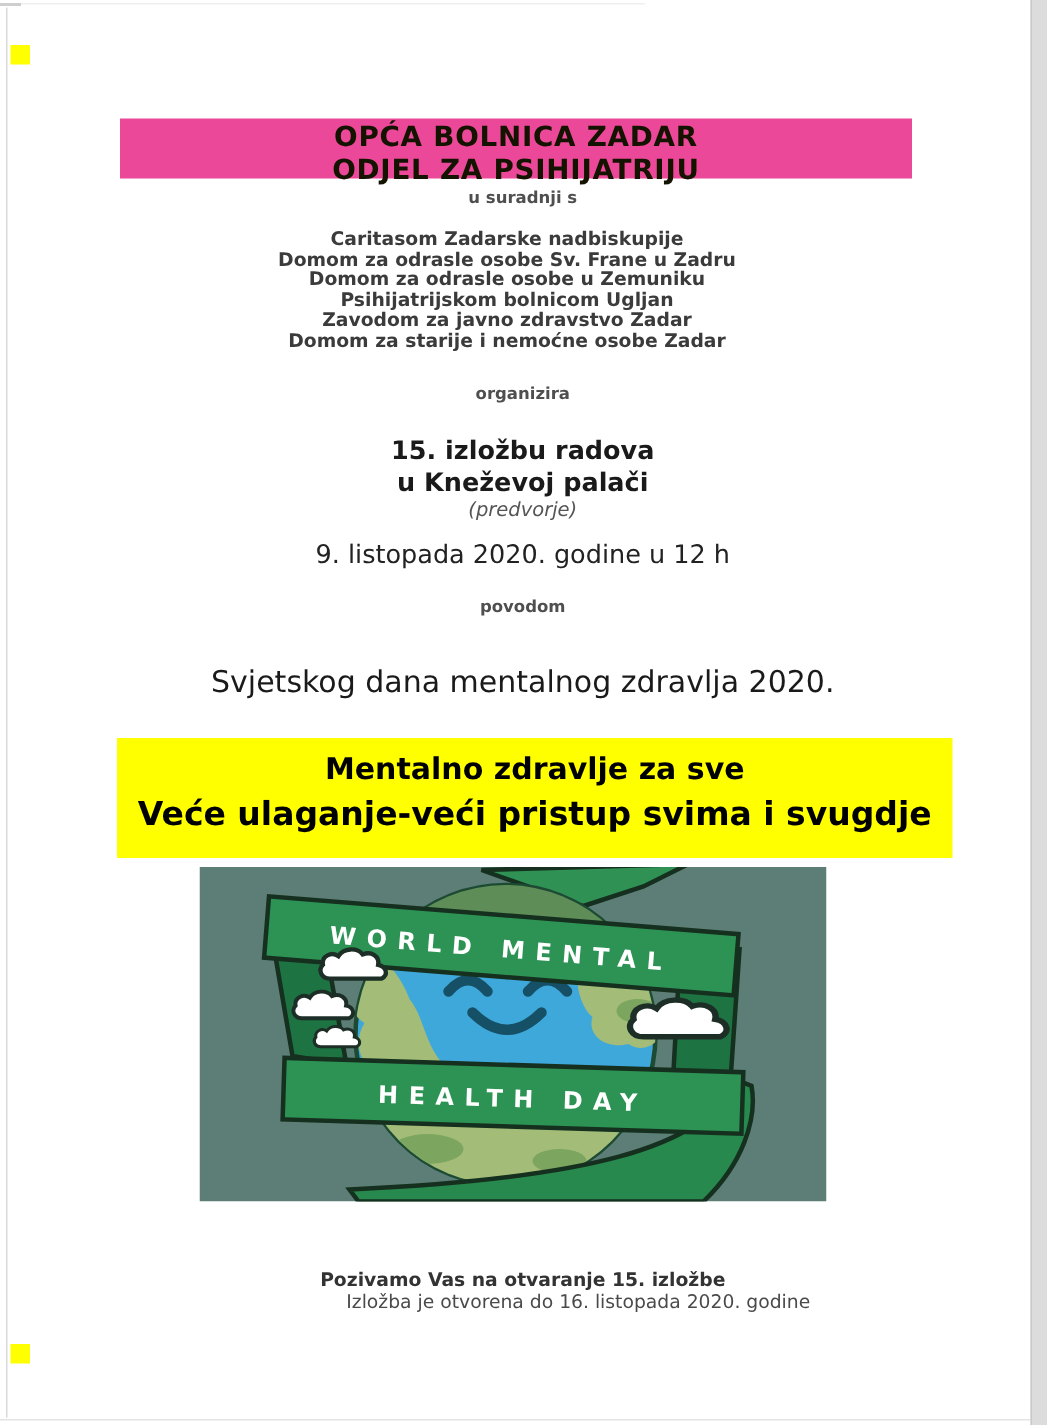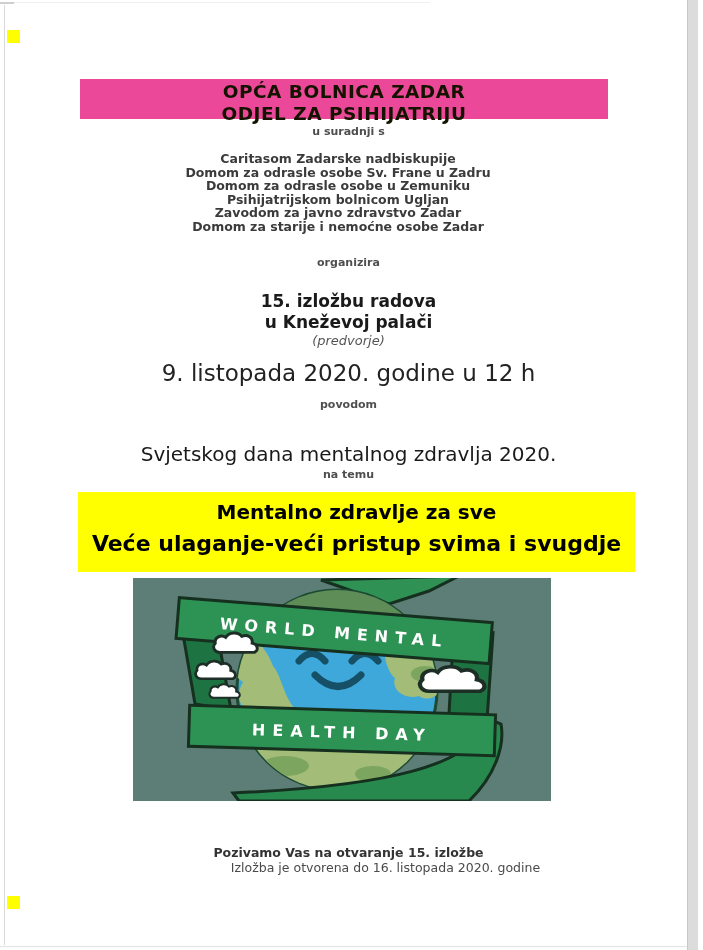--- a/index.html
+++ b/index.html
@@ -33,21 +33,21 @@
 
   .partners { position:absolute; left:0; top:152px; width:676px; text-align:center;
               font-size:12.5px; font-weight:bold; color:#3b3b3b; }
   .partners .p { line-height:13.5px; }
   .partners .gap { margin-top:0; }
 
   .title-bold { font-size:17px; font-weight:bold; color:#1a1a1a; line-height:20px; }
   .t1 { top:291px; }
   .t2 { top:312px; }
   .venue { top:333px; font-size:13px; font-style:italic; color:#555555; }
-  .datetime { top:360px; font-size:23px; color:#222222; }
+  .datetime { top:360px; font-size:17px; color:#222222; }
   .occasion { top:427px; font-size:20px; color:#1a1a1a;margin-top:15px; }
 
   .hl-theme {
     position:absolute; left:78px; top:492px; width:557px; height:80px; background:#ffff00;
     text-align:center; color:#000000; box-sizing:border-box; padding-top:8px;
   }
   .theme1 { font-size:20px; font-weight:bold; line-height:24px; }
   .theme2 { font-size:22px; font-weight:bold; line-height:26px; margin-top:7px; }
 
   .logo { position:absolute; left:133px; top:578px; width:418px; height:223px; }
@@ -87,21 +87,20 @@
   </div>
 
   <div class="line small-label lbl-organizira">organizira</div>
 
   <div class="line title-bold t1">15. izložbu radova</div>
   <div class="line title-bold t2">u Kneževoj palači</div>
   <div class="line venue">(predvorje)</div>
   <div class="line datetime">9. listopada 2020. godine u 12 h</div>
   <div class="line small-label lbl-povodom">povodom</div>
   <div class="line occasion">Svjetskog dana mentalnog zdravlja 2020.</div>
-  <div class="line small-label lbl-natemu">na temu</div>
 
   <div class="hl-theme">
     <div class="theme1">Mentalno zdravlje za sve</div>
     <div class="theme2">Veće ulaganje-veći pristup svima i svugdje</div>
   </div>
 
   <div class="logo">
     <svg width="418" height="223" viewBox="0 0 418 223" xmlns="http://www.w3.org/2000/svg">
       <defs>
         <clipPath id="globeClip">

